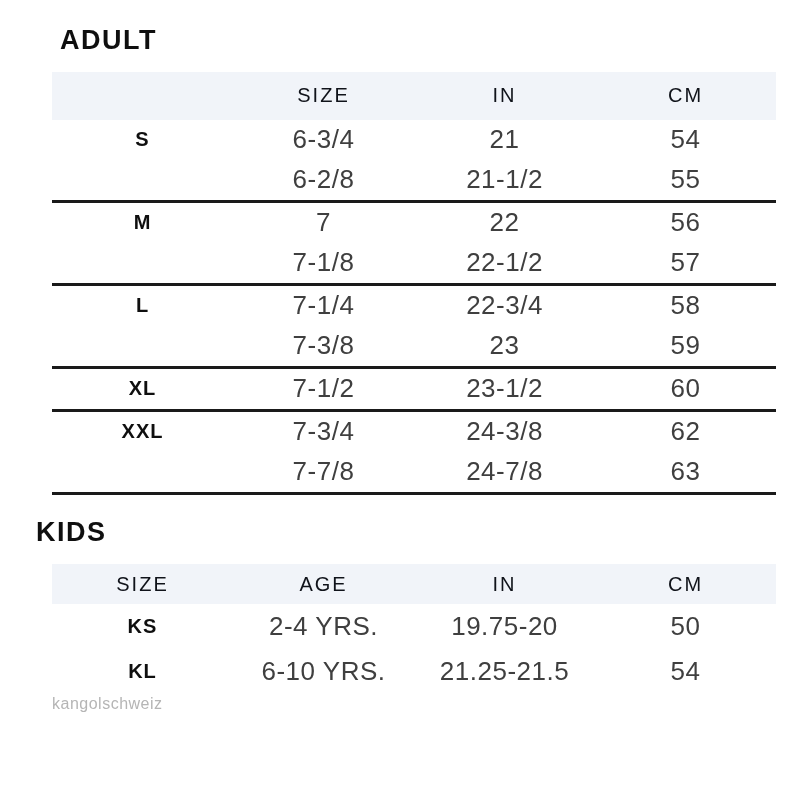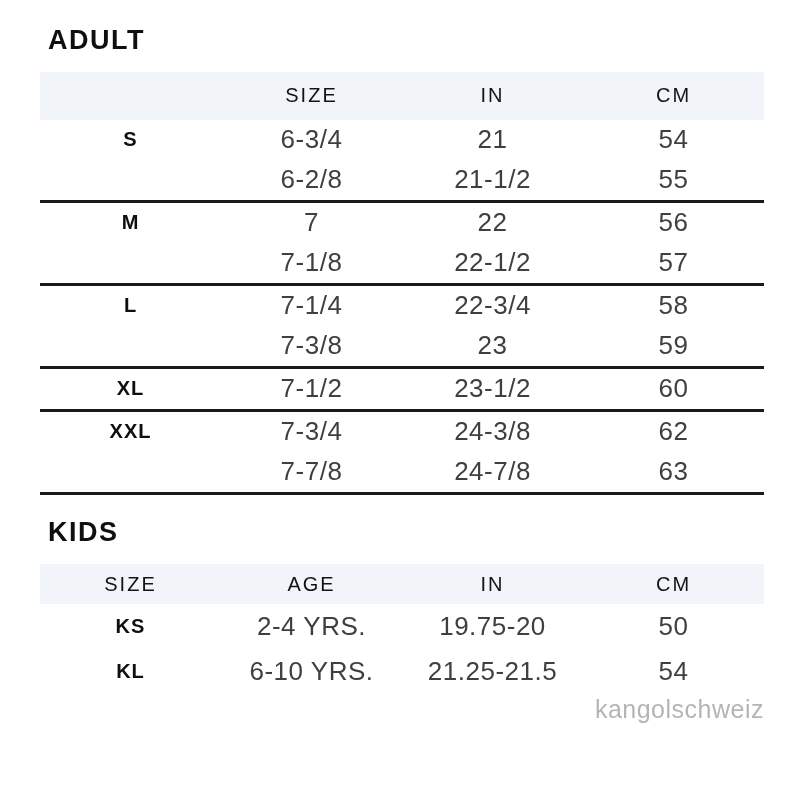--- a/index.html
+++ b/index.html
@@ -9,20 +9,21 @@
     font-family: "Liberation Sans", sans-serif;
   }
   .page {
     position: relative;
     width: 804px;
     height: 804px;
     background: #ffffff;
     overflow: hidden;
     box-sizing: border-box;
     padding-top: 26px;
+    padding-left: 12px;
   }
   .section-title {
     margin: 0 0 0 48px;
     font-size: 27px;
     font-weight: 700;
     letter-spacing: 1.5px;
     color: #0f0f0f;
     line-height: 1.1;
   }
   .size-table {
@@ -53,30 +54,30 @@
     padding: 0;
   }
   .size-table td.size-label {
     font-size: 20px;
     font-weight: 700;
     letter-spacing: 1px;
     color: #0f0f0f;
   }
   .adult-table { margin-top: 16px; }
   .adult-table tbody.group { border-bottom: 3px solid #1a1a1a; }
-  .kids-title { margin-top: 23px; }
+  .kids-title { margin-top: 23px; margin-left: 24px; }
   .kids-table { margin-top: 17px; }
   .kids-table th { height: 40px; }
   .kids-table td { height: 45px; }
   .watermark {
     width: 724px;
     margin-left: 40px;
     margin-top: 1px;
-    text-align: right;
-    font-size: 25px;
+    text-align: left;
+    font-size: 16px;
     color: #b5b5b5;
     letter-spacing: 0.5px;
   }
 </style>
 </head>
 <body>
 
 <div class="page">
 
   <h1 class="section-title">ADULT</h1>

